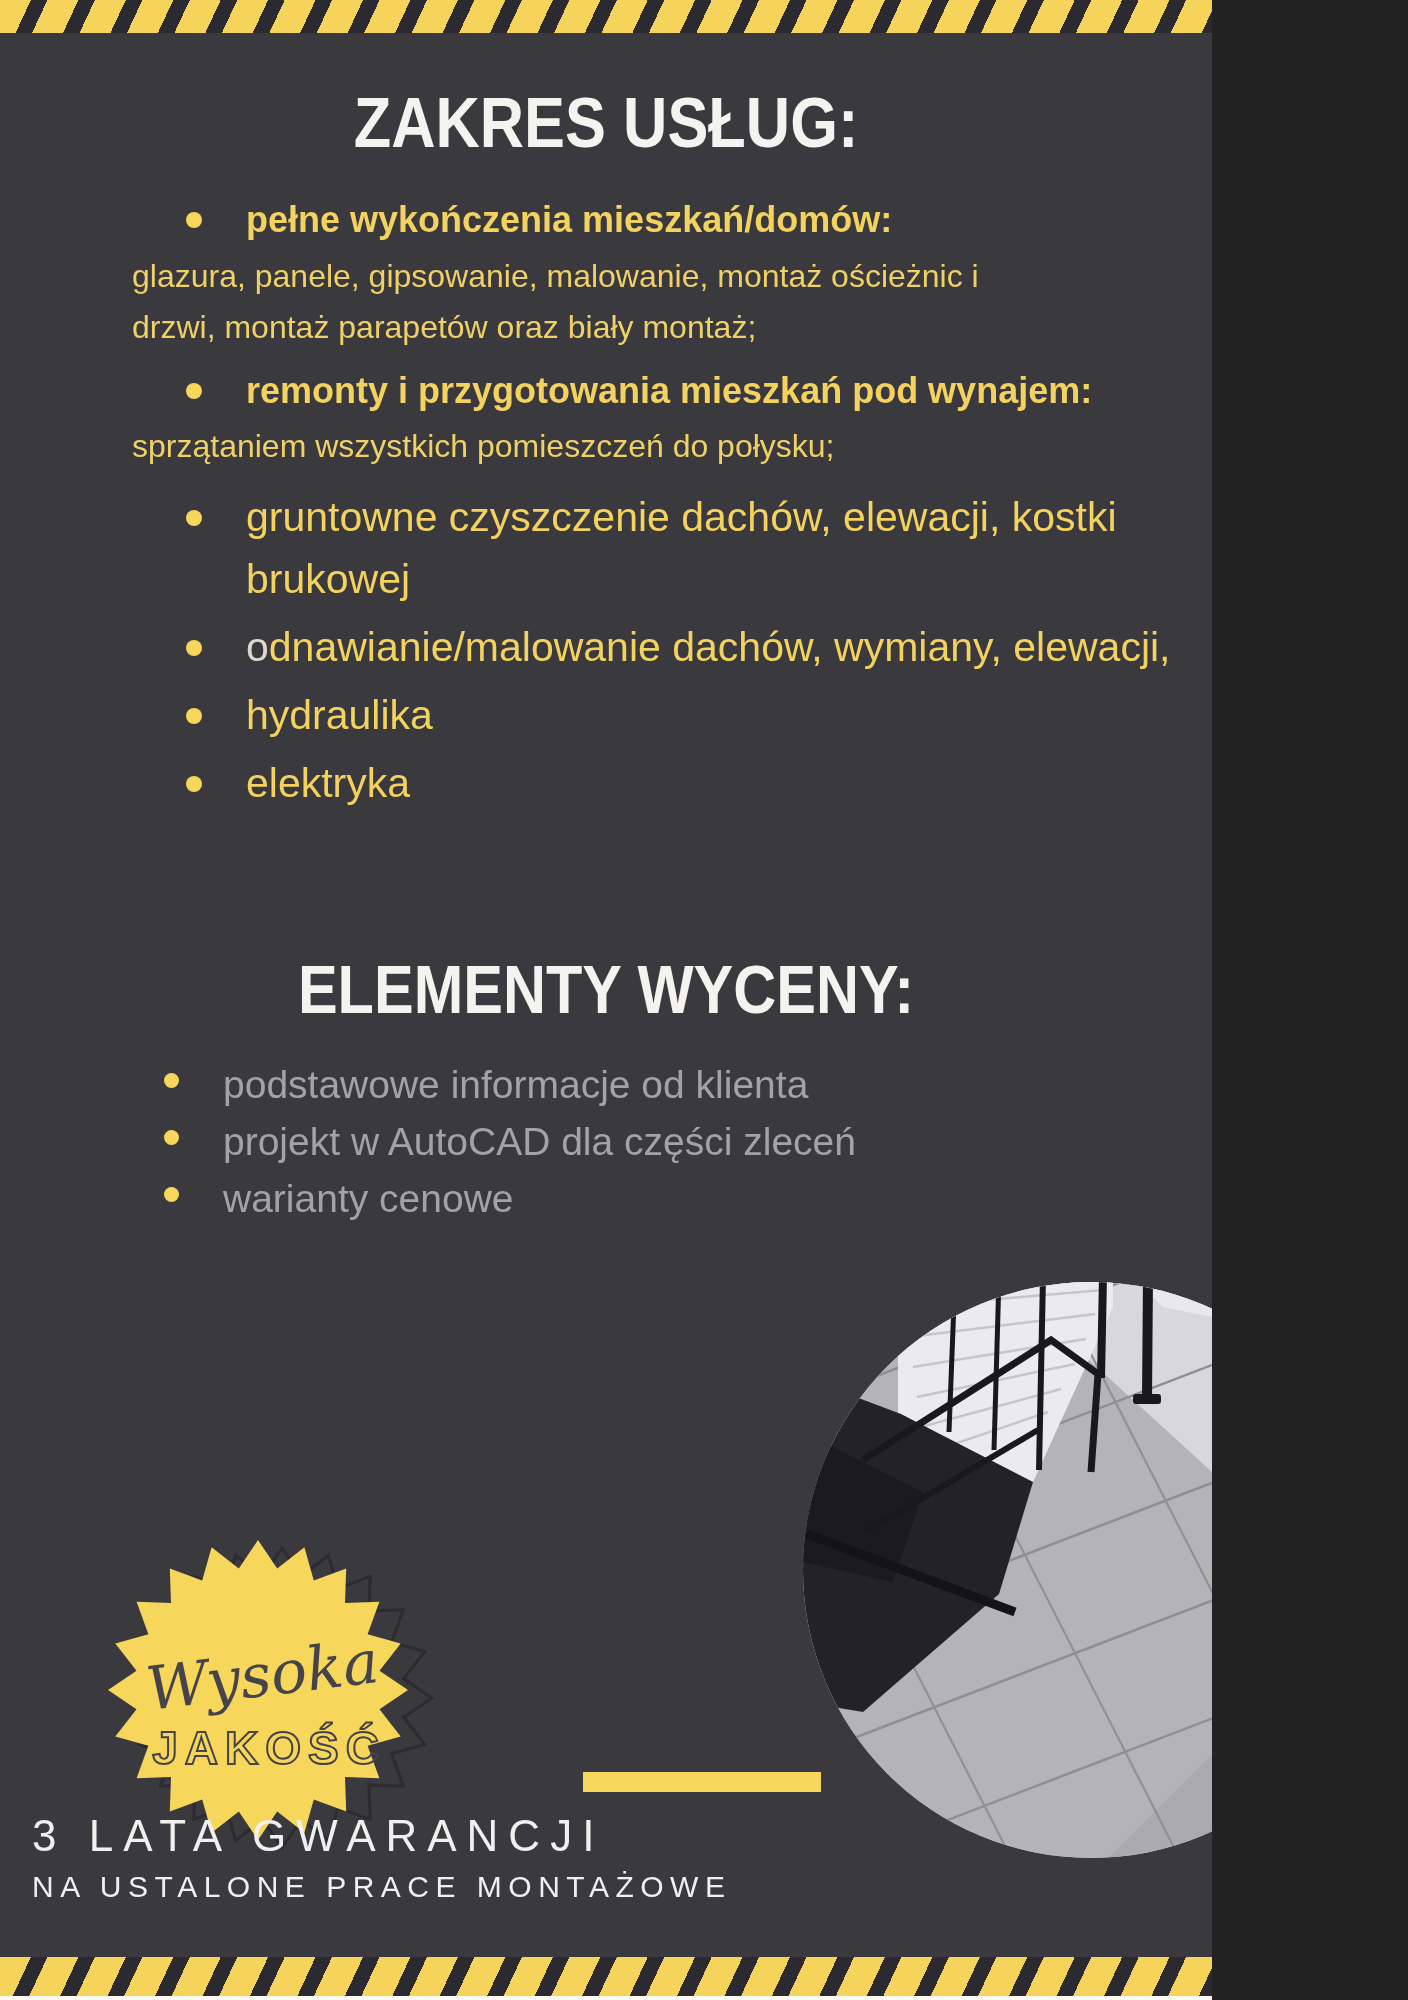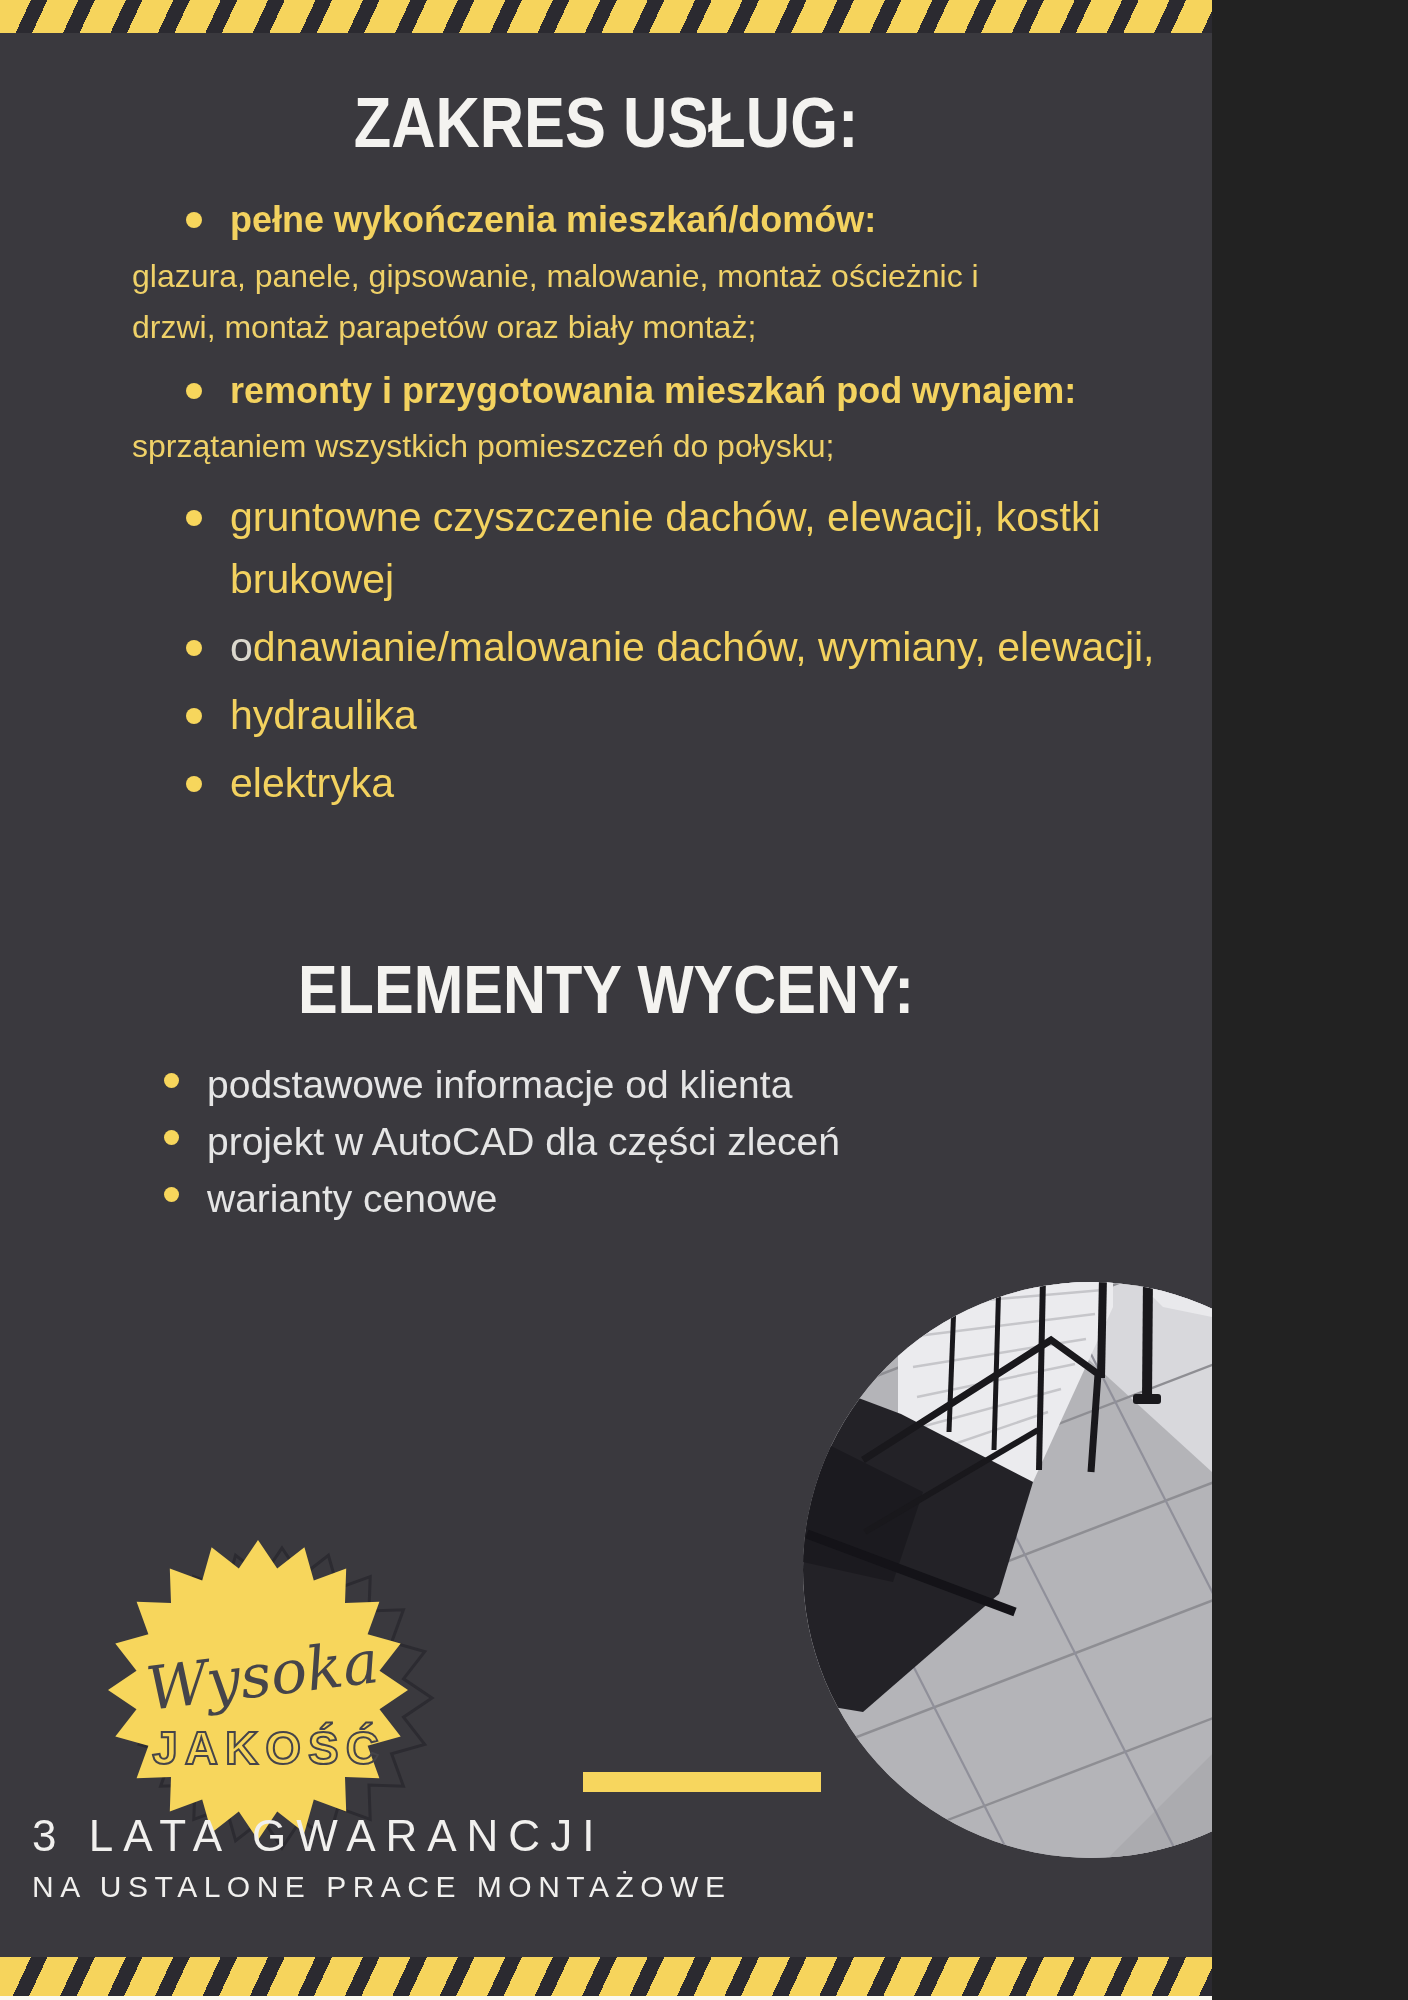--- a/index.html
+++ b/index.html
@@ -22,32 +22,32 @@
     position:absolute; left:0; right:0; text-align:center;
     color:#f4f3f0; font-weight:700; letter-spacing:0px;
     transform:scale(.93,1.08); transform-origin:50% 50%;
     margin:0; white-space:nowrap;
   }
   #services-heading{top:84px; font-size:66px;}
   #pricing-heading{top:952px; font-size:64px;}
 
   
   #services-list{position:absolute; left:132px; top:196px; width:1200px; color:#f3d25f;}
-  .row{display:flex; align-items:flex-start;}
+  .row{display:flex; align-items:flex-start;gap:16px;}
   .dot{flex:0 0 auto; width:16px; height:16px; border-radius:50%; background:#f7d65c;}
   .s1 .dot{margin:16px 28px 0 54px;}
   .lbl-strong{font-size:36px; font-weight:700; line-height:1.35;}
   .lbl-big{font-size:41px; font-weight:400; line-height:62px; display:block; max-width:980px;}
   .details{font-size:32px; font-weight:400; line-height:51px; color:#efd168; margin:6px 0 14px 0;}
   .mt1{margin-top:12px;}
   .mt2{margin-top:6px;}
   .first-letter-pale::first-letter{color:#dbd8ce;}
 
   
-  #pricing-list{position:absolute; left:150px; top:1056px; width:1000px; color:#e5e5e5;}
+  #pricing-list{position:absolute; left:150px; top:1056px; width:1000px; color:#a3a3a3;}
   .s2 .dot{width:15px; height:15px; margin:17px 28px 0 14px;}
   .lbl-s2{font-size:39px; font-weight:400; line-height:57px; display:block; max-width:810px;}
 
   
   #photo-circle{
     position:absolute; left:803px; top:1282px; width:576px; height:576px;
     border-radius:50%; overflow:hidden; background:#b4b4b8;
   }
 
   

